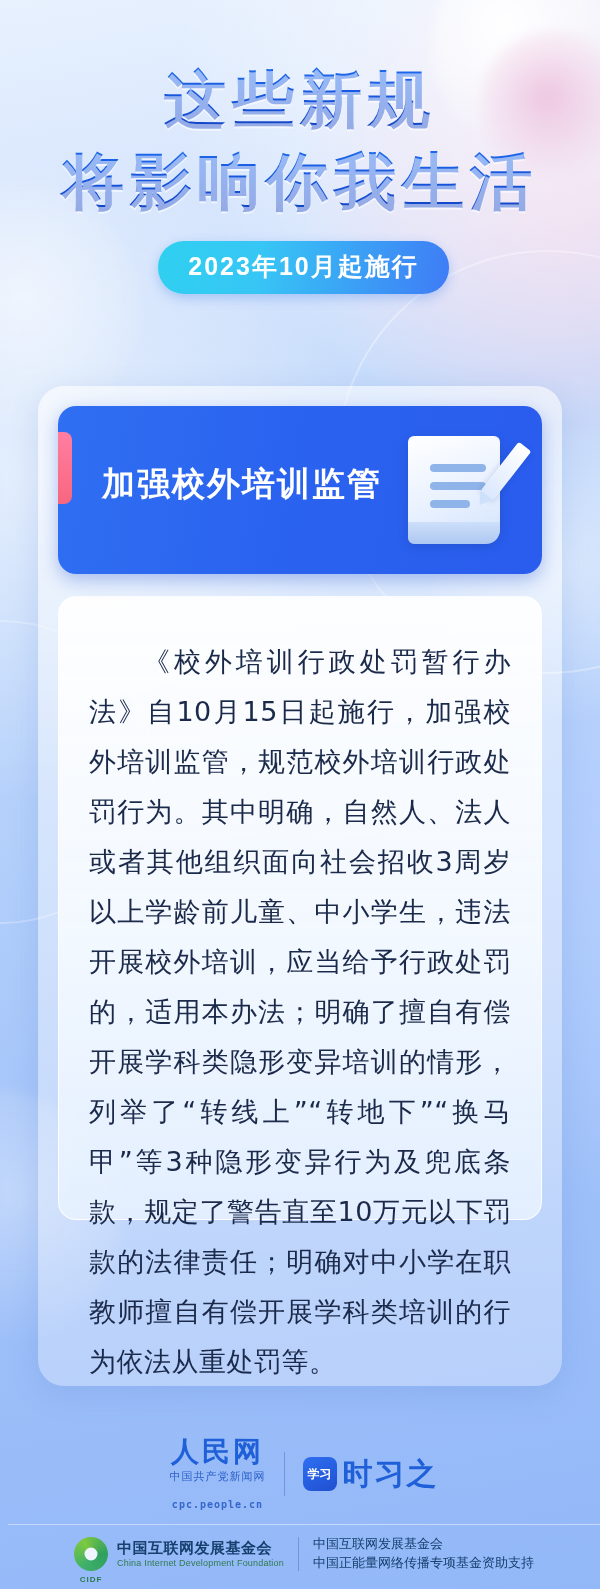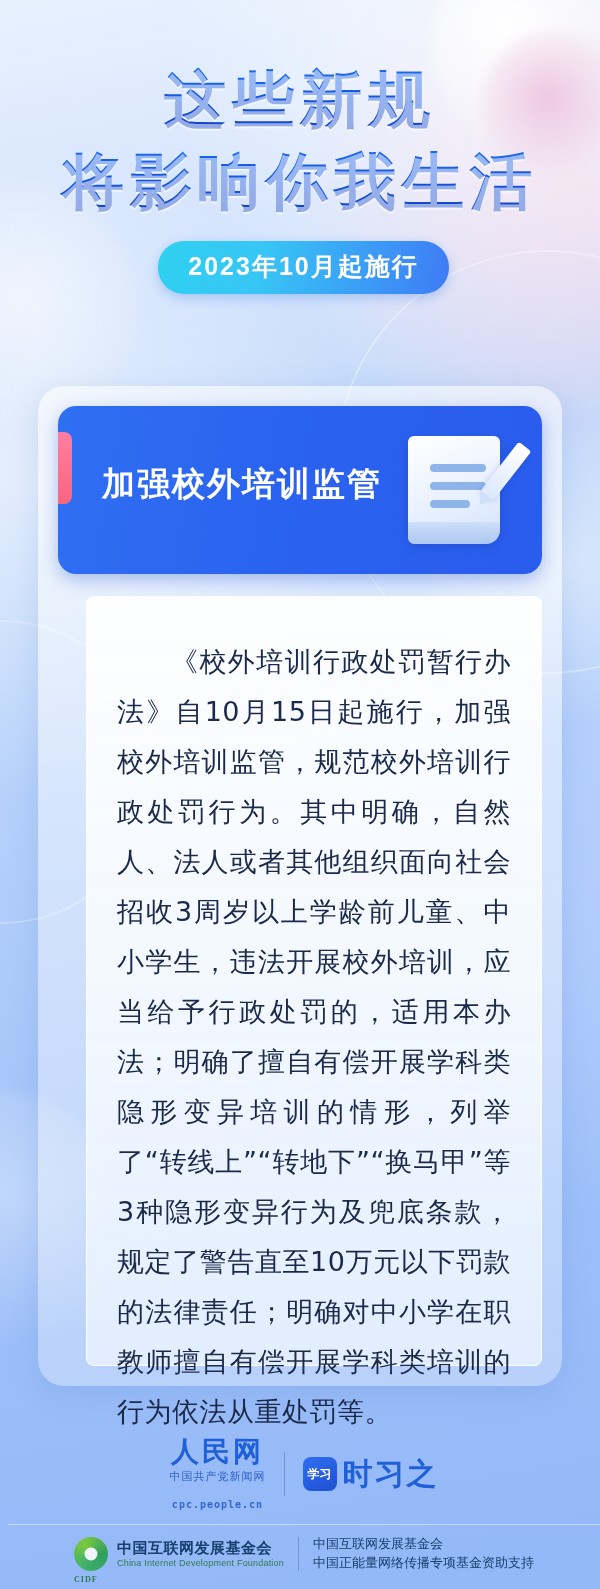--- a/index.html
+++ b/index.html
@@ -179,27 +179,26 @@
     content: "";
     position: absolute;
     left: 0; bottom: -12px;
     border-left: 8px solid transparent;
     border-right: 8px solid transparent;
     border-top: 12px solid #cfe0fb;
   }
 
   .card-body {
     margin-top: 22px;
-    border-radius: 8px;
+    border-radius: 18px;
     background: linear-gradient(180deg, rgba(255,255,255,0.92) 0%, rgba(247,251,255,0.88) 55%, rgba(232,242,255,0.85) 100%);
     border: 1px solid rgba(255,255,255,0.9);
     padding: 40px 30px 40px;
     box-sizing: border-box;
-    height: 770px;
-    margin-left: 28px;
+    height: 624px;
   }
   .body-text {
     margin: 0;
     font-family: "DejaVu Sans", "Liberation Sans", sans-serif;
     font-size: 27px;
     line-height: 50px;
     color: #1b2a4a;
     text-align: justify;
     text-indent: 2em;
     letter-spacing: 0.5px;
@@ -305,25 +304,25 @@
     left: 50%; top: 50%;
     width: 13px; height: 13px;
     transform: translate(-50%,-50%);
     border-radius: 50%;
     background: #eef5ff;
   }
   .cidf-mark-label {
     position: absolute;
     left: 0; right: 0;
     bottom: -13px;
+    text-align: center;
     font-size: 8px;
     letter-spacing: 1px;
     color: #2c7a4c;
     font-weight: bold;
-    font-family: Liberation Serif, serif;
   }
   .cidf-texts { line-height: 1.25; }
   .cidf-cn { font-size: 15px; color: #17406f; font-weight: bold; letter-spacing: 0.5px; }
   .cidf-en { font-size: 9px; color: #2f7a4e; letter-spacing: 0.2px; }
   .footer-divider {
     width: 1px;
     height: 34px;
     background: rgba(30,70,140,0.3);
   }
   .footer-notes {

